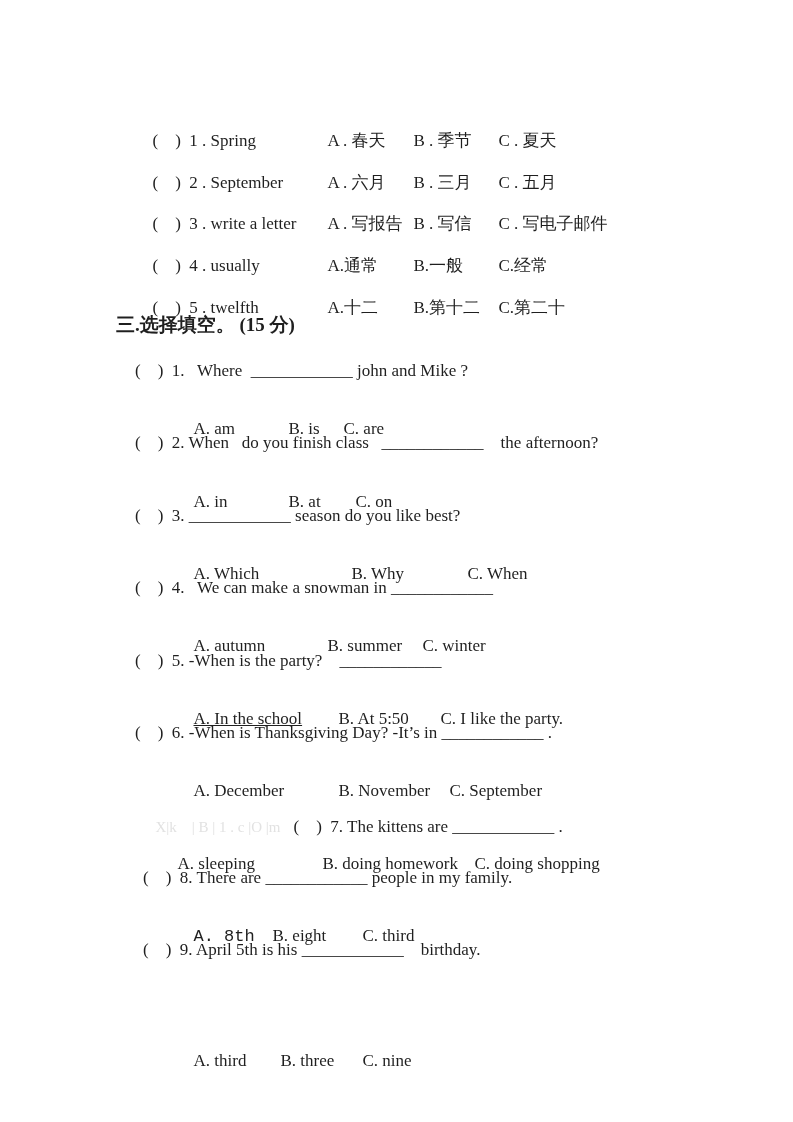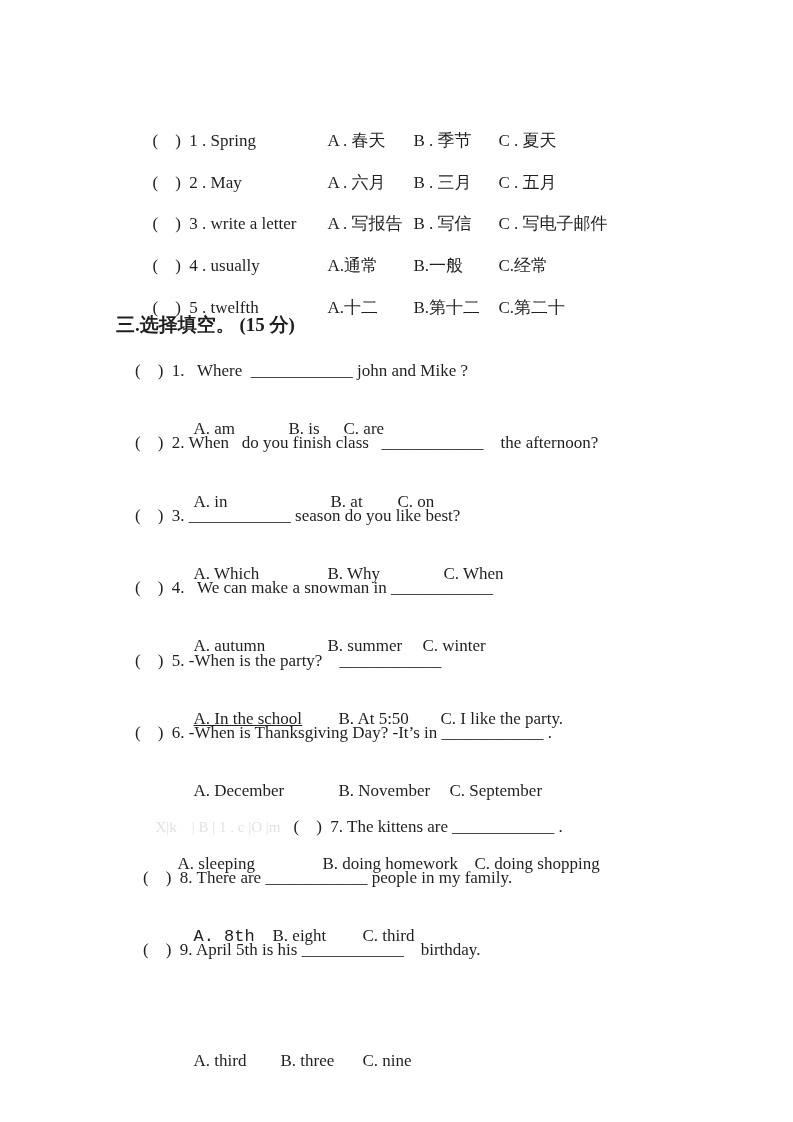--- a/index.html
+++ b/index.html
@@ -43,21 +43,21 @@
 </head>
 <body>
 
 <div class="page">
 
   <section>
     <div class="line" style="left:127px; top:108px;">
       <span class="vlabel">(    )  1 . Spring</span><span class="vopt-a">A . 春天</span><span class="vopt-b">B . 季节</span><span class="vopt-c">C . 夏天</span>
     </div>
     <div class="line" style="left:127px; top:150px;">
-      <span class="vlabel">(    )  2 . May</span><span class="vopt-a">A . 六月</span><span class="vopt-b">B . 三月</span><span class="vopt-c">C . 五月</span>
+      <span class="vlabel">(    )  2 . September</span><span class="vopt-a">A . 六月</span><span class="vopt-b">B . 三月</span><span class="vopt-c">C . 五月</span>
     </div>
     <div class="line" style="left:127px; top:191px;">
       <span class="vlabel">(    )  3 . write a letter</span><span class="vopt-a">A . 写报告</span><span class="vopt-b">B . 写信</span><span class="vopt-c">C . 写电子邮件</span>
     </div>
     <div class="line" style="left:127px; top:233px;">
       <span class="vlabel">(    )  4 . usually</span><span class="vopt-a">A.通常</span><span class="vopt-b">B.一般</span><span class="vopt-c">C.经常</span>
     </div>
     <div class="line" style="left:127px; top:275px;">
       <span class="vlabel">(    )  5 . twelfth</span><span class="vopt-a">A.十二</span><span class="vopt-b">B.第十二</span><span class="vopt-c">C.第二十</span>
     </div>
@@ -67,26 +67,26 @@
 
   <section>
 
     <div class="line" style="left:135px; top:360px;">(    )  1.   Where  ____________ john and Mike ?</div>
     <div class="line" style="left:168px; top:396px;">
       <span class="aopt-a" style="width:95px;">A. am</span><span class="aopt-b" style="width:55px;">B. is</span><span class="aopt-c">C. are</span>
     </div>
 
     <div class="line" style="left:135px; top:432px;">(    )  2. When   do you finish class   ____________    the afternoon?</div>
     <div class="line" style="left:168px; top:469px;">
-      <span class="aopt-a" style="width:95px;">A. in</span><span class="aopt-b" style="width:67px;margin-left:42px;">B. at</span><span class="aopt-c">C. on</span>
+      <span class="aopt-a" style="width:95px;">A. in</span><span class="aopt-b" style="width:67px;">B. at</span><span class="aopt-c">C. on</span>
     </div>
 
     <div class="line" style="left:135px; top:505px;">(    )  3. ____________ season do you like best?</div>
     <div class="line" style="left:168px; top:541px;">
-      <span class="aopt-a" style="width:134px;">A. Which</span><span class="aopt-b" style="width:116px;">B. Why</span><span class="aopt-c">C. When</span>
+      <span class="aopt-a" style="width:134px;">A. Which</span><span class="aopt-b" style="width:116px;margin-left:24px;">B. Why</span><span class="aopt-c">C. When</span>
     </div>
 
     <div class="line" style="left:135px; top:577px;">(    )  4.   We can make a snowman in ____________</div>
     <div class="line" style="left:168px; top:613px;">
       <span class="aopt-a" style="width:134px;">A. autumn</span><span class="aopt-b" style="width:95px;">B. summer</span><span class="aopt-c">C. winter</span>
     </div>
 
     <div class="line" style="left:135px; top:650px;">(    )  5. -When is the party?    ____________</div>
     <div class="line" style="left:168px; top:686px;">
       <span class="aopt-a" style="width:145px;text-decoration:underline;">A. In the school</span><span class="aopt-b" style="width:102px;">B. At 5:50</span><span class="aopt-c">C. I like the party.</span>

